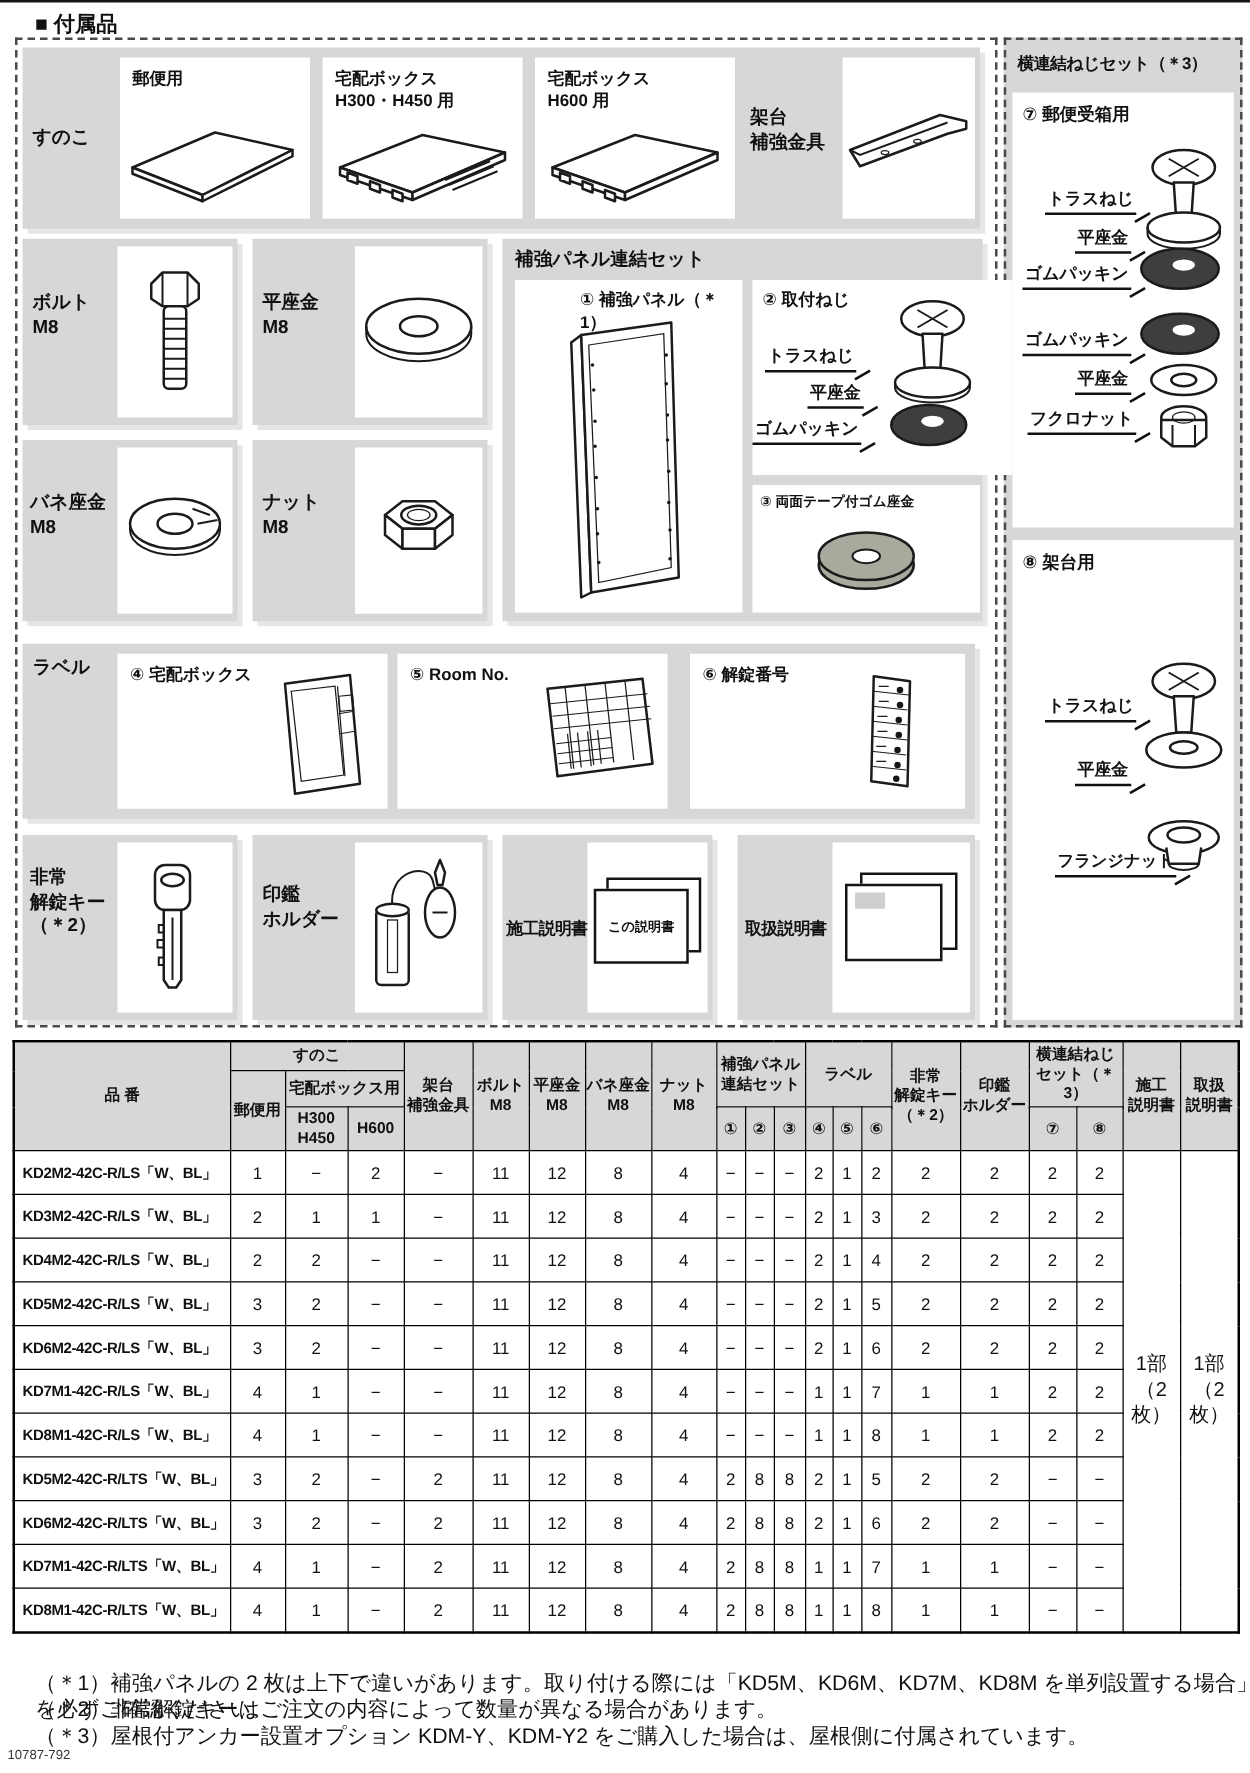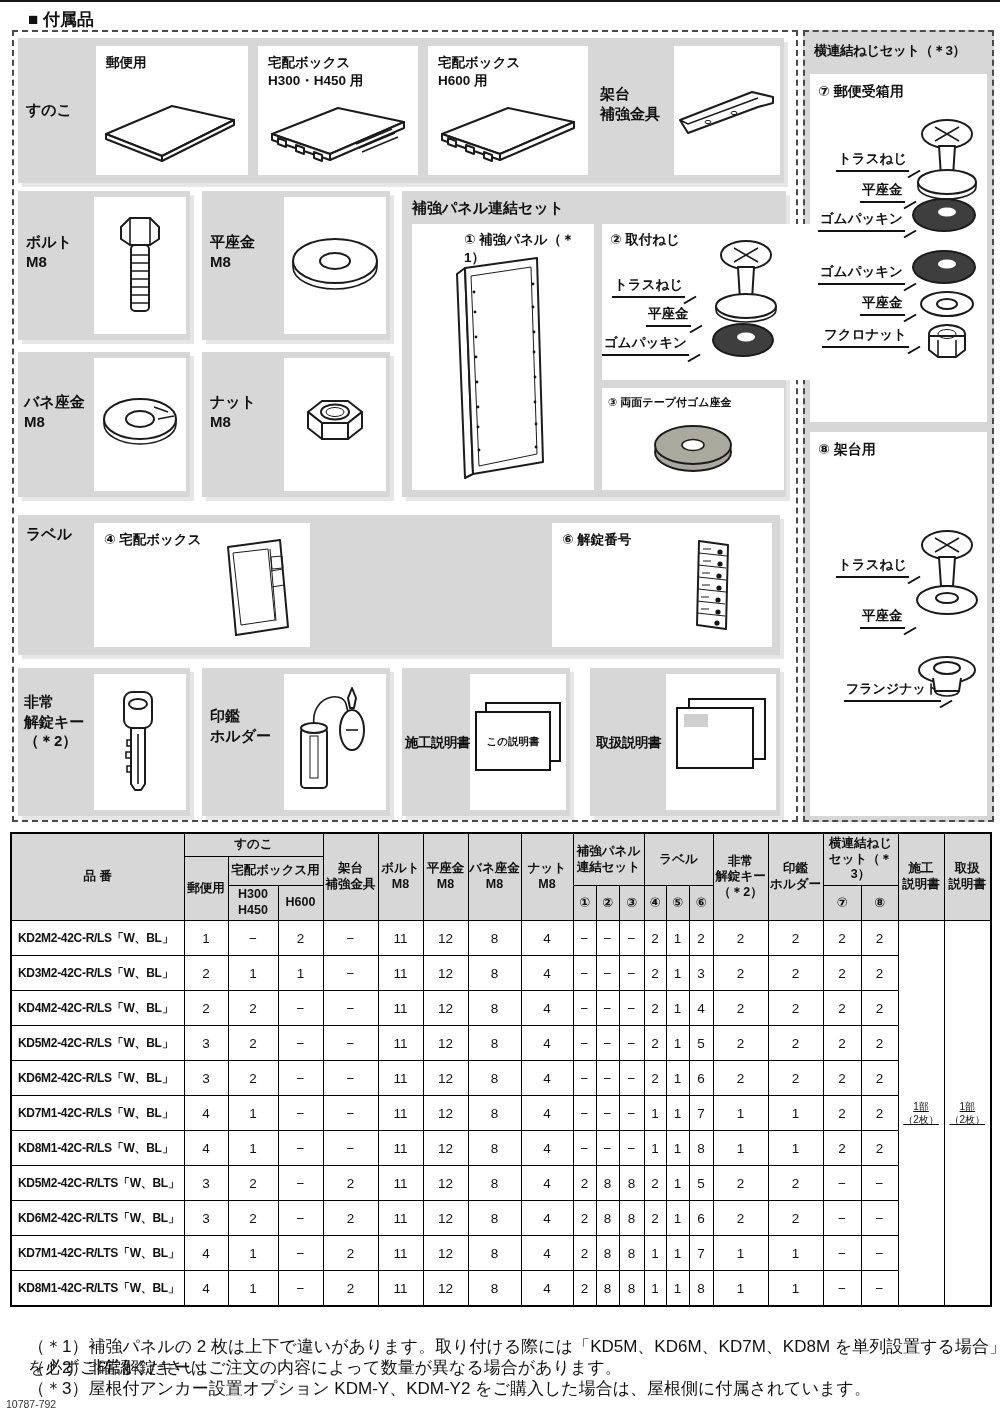--- a/index.html
+++ b/index.html
@@ -30,21 +30,21 @@
           table-layout:fixed;border:2px solid #000;}
   .ptable th,.ptable td{border:1px solid #000;text-align:center;vertical-align:middle;
           padding:0;overflow:hidden;}
   .ptable thead th{background:#d7d7d7;font-size:12.5px;font-weight:bold;line-height:1.25;}
   .ptable thead tr:nth-child(1) th{height:22px;}
   .ptable thead tr:nth-child(2) th{height:28px;}
   .ptable thead tr:nth-child(3) th{height:28px;}
   .ptable thead tr:nth-child(4) th{height:34px;font-size:13px;}
   .ptable td{height:34px;font-size:13.5px;background:#fff;}
   .ptable td.pn{text-align:left;padding-left:6px;font-weight:bold;font-size:12px;letter-spacing:-0.3px;}
-  .ptable td.mq{font-size:10px;line-height:1.3;text-decoration:underline;}
+  .ptable td.mq{font-size:16px;line-height:1.3;}
   .pre{white-space:pre-line;}
   .footnote{position:absolute;left:12px;width:980px;font-size:17px;line-height:21px;margin-left:16px;}
   .docnum{position:absolute;left:6px;top:1398px;font-size:10.5px;color:#333;}
 </style>
 </head>
 <body>
 
 <div id="canvas">
   <div class="topline"></div>
   <div class="pagetitle">■ 付属品</div>
@@ -214,20 +214,30 @@
   <div class="wcell" style="left:94px;top:523px;width:216px;height:124px;">
     <div class="ctitle" style="left:10px;top:8px;position:absolute;">④ 宅配ボックス</div>
     <svg style="position:absolute;left:128px;top:12px;" width="72" height="106" viewBox="0 0 72 106">
       <polygon class="ln" points="6,12 58,5 66,92 14,100"></polygon>
       <polygon class="stt" fill="none" points="11,18 46,14 53,85 19,90"></polygon>
       <path class="stt" d="M48,14 l6,72 M49,36 l12,-2 M50,52 l12,-2"></path>
       <polygon class="stt" fill="none" points="49,22 60,21 61,33 50,34"></polygon>
     </svg>
   </div>
 
+  <div class="wcell" style="left:318px;top:523px;width:216px;height:124px;">
+    <div class="ctitle" style="left:10px;top:8px;position:absolute;">⑤ Room No.</div>
+    <svg style="position:absolute;left:112px;top:16px;" width="96" height="86" viewBox="0 0 96 86">
+      <polygon class="ln" points="8,12 84,4 92,72 16,82"></polygon>
+      <path class="stt" d="M10,24 l78,-8 M12,34 l78,-8 M13,44 l78,-8"></path>
+      <path class="stt" d="M22,10 l7,66 M38,9 l7,64 M54,7 l7,64 M70,6 l7,63"></path>
+      <path class="stt" d="M15,56 l44,-5 M16,64 l44,-5 M17,72 l44,-5"></path>
+      <path class="stt" d="M24,48 l3,28 M32,47 l3,28 M40,46 l3,28 M48,45 l3,27"></path>
+    </svg>
+  </div>
 
   <div class="wcell" style="left:552px;top:523px;width:220px;height:124px;">
     <div class="ctitle" style="left:10px;top:8px;position:absolute;">⑥ 解錠番号</div>
     <svg style="position:absolute;left:138px;top:12px;" width="48" height="100" viewBox="0 0 48 100">
       <polygon class="ln" points="9,6 38,10 36,94 7,90"></polygon>
       <path class="stt" d="M9,18 l28,3 M8,30 l28,3 M8,42 l28,3 M8,54 l28,3 M7,66 l28,3 M7,78 l28,3"></path>
       <g class="dot">
         <circle cx="30" cy="17" r="2.6"></circle>
           <circle cx="30" cy="29" r="2.6"></circle>
           <circle cx="29" cy="41" r="2.6"></circle>

